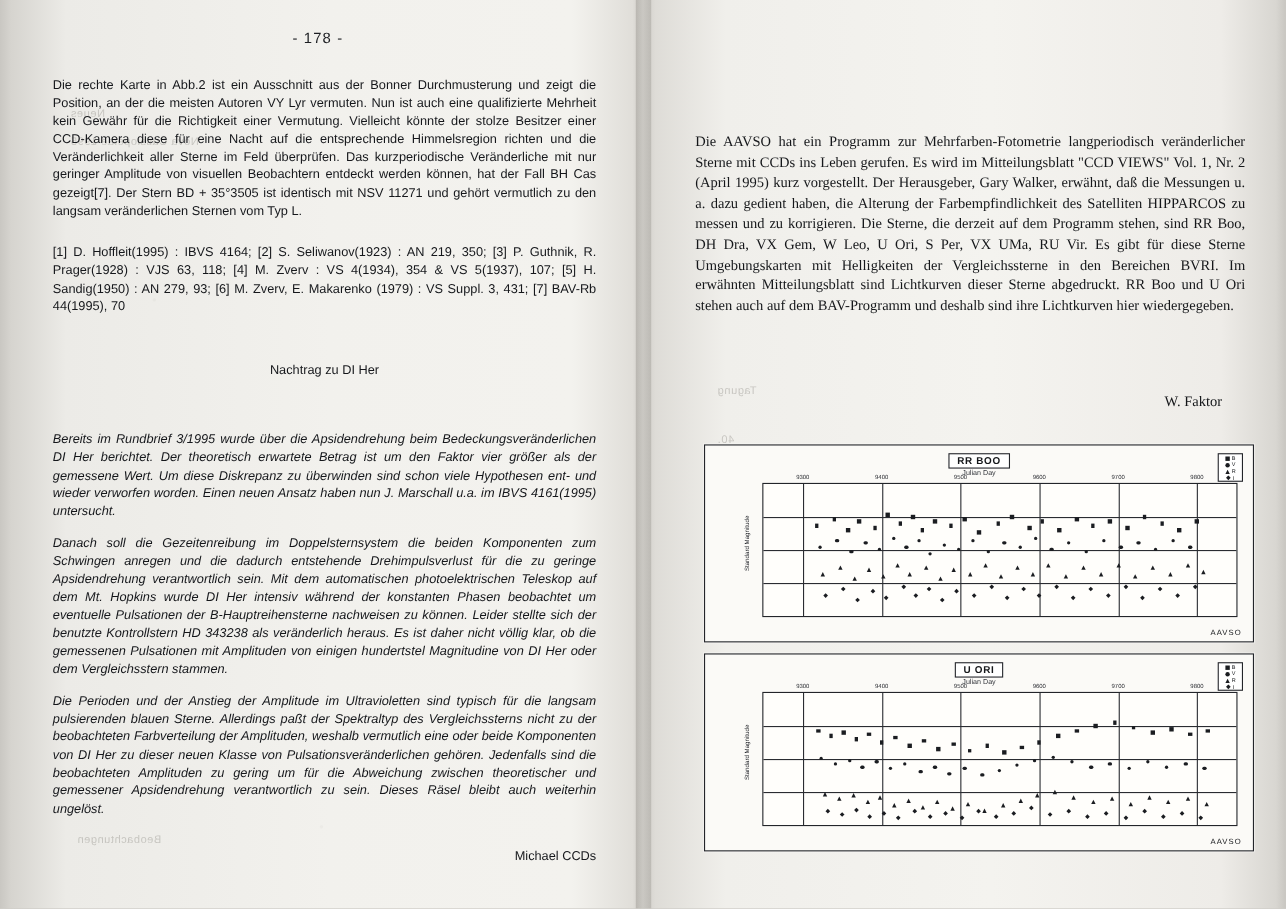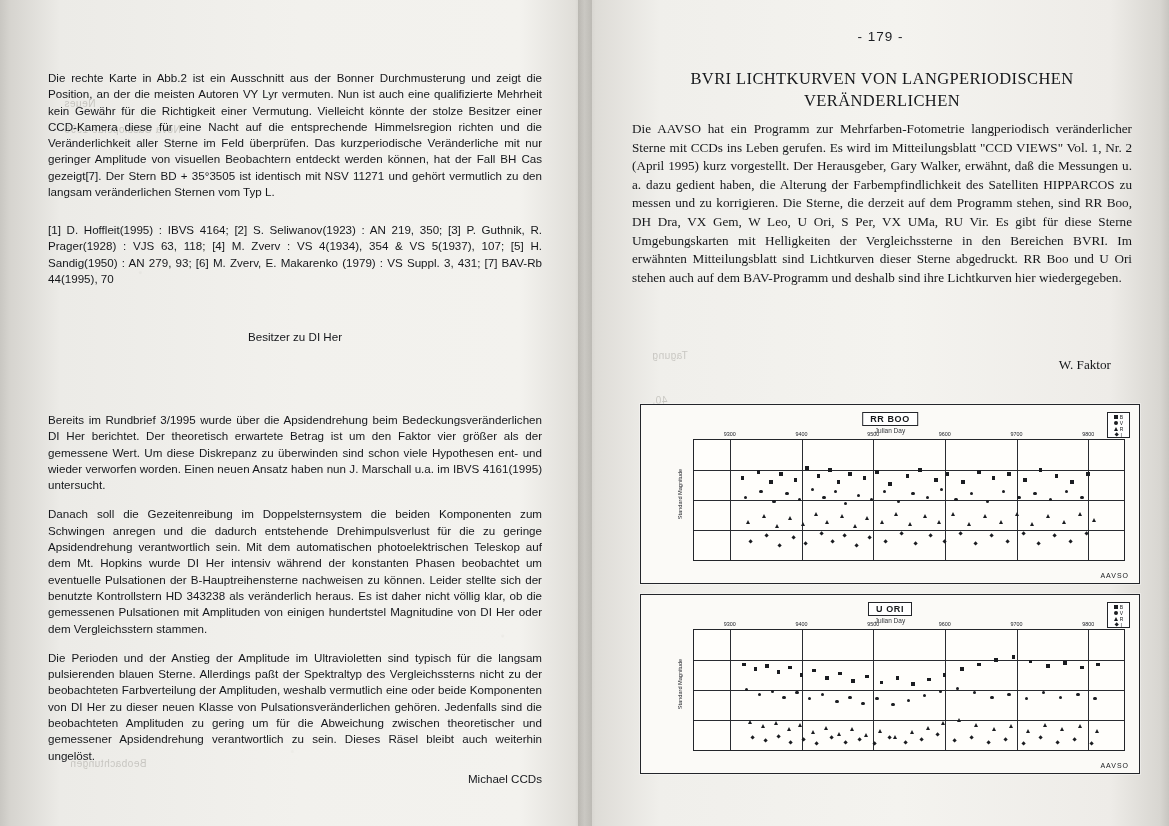--- a/index.html
+++ b/index.html
@@ -68,21 +68,21 @@
     text-align: justify;
     color: #15171b;
   }
   .lcol p { margin: 0 0 13px 0; }
   #l-para1 { top: 70px; }
   #l-refs  { top: 222px; }
   #l-subhead {
     position: absolute; left: 48px; width: 494px; top: 330px;
     text-align: center; font-size: 11.6px; color: #15171b;
   }
-  #l-body2 { top: 412px; }
+  #l-body2 { top: 392px; font-style: italic; }
   #l-sign {
     position: absolute; right: 36px; top: 772px;
     font-size: 11.6px; color: #15171b;
   }
 
   
   #right-page {
     position: absolute;
     left: 592px; top: 0; width: 577px; height: 826px;
     color: #141619;
@@ -234,51 +234,47 @@
 <div id="page">
   <div id="grain"></div>
   <div class="gutter"></div>
 
   <div id="left-page">
 
     <div class="ghost" style="left:64px; top:98px;">Neues</div>
     <div class="ghost" style="left:64px; top:124px;">Nova Cassiopeiae 1995</div>
     <div class="ghost" style="left:70px; top:758px;">Beobachtungen</div>
 
+    <div id="left-folio" class="folio">-  178  -</div>
 
     <div id="l-para1" class="lcol">
       <p>Die rechte Karte in Abb.2 ist ein Ausschnitt aus der Bonner Durchmusterung und zeigt die Position, an der die meisten Autoren VY Lyr vermuten. Nun ist auch eine qualifizierte Mehrheit kein Gewähr für die Richtigkeit einer Vermutung. Vielleicht könnte der stolze Besitzer einer CCD-Kamera diese für eine Nacht auf die entsprechende Himmelsregion richten und die Veränderlichkeit aller Sterne im Feld überprüfen. Das kurzperiodische Veränderliche mit nur geringer Amplitude von visuellen Beobachtern entdeckt werden können, hat der Fall BH Cas gezeigt[7]. Der Stern BD + 35°3505 ist identisch mit NSV 11271 und gehört vermutlich zu den langsam veränderlichen Sternen vom Typ L.</p>
     </div>
 
     <div id="l-refs" class="lcol">
       <p>[1] D. Hoffleit(1995) : IBVS 4164; [2] S. Seliwanov(1923) : AN 219, 350; [3] P. Guthnik, R. Prager(1928) : VJS 63, 118; [4] M. Zverv : VS 4(1934), 354 &amp; VS 5(1937), 107; [5] H. Sandig(1950) : AN 279, 93; [6] M. Zverv, E. Makarenko (1979) : VS Suppl. 3, 431; [7] BAV-Rb 44(1995), 70</p>
     </div>
 
-    <div id="l-subhead">Besitzer zu DI Her</div>
+    <div id="l-subhead">Nachtrag zu DI Her</div>
 
     <div id="l-body2" class="lcol">
       <p>Bereits im Rundbrief 3/1995 wurde über die Apsidendrehung beim Bedeckungsveränderlichen DI Her berichtet. Der theoretisch erwartete Betrag ist um den Faktor vier größer als der gemessene Wert. Um diese Diskrepanz zu überwinden sind schon viele Hypothesen ent- und wieder verworfen worden. Einen neuen Ansatz haben nun J. Marschall u.a. im IBVS 4161(1995) untersucht.</p>
       <p>Danach soll die Gezeitenreibung im Doppelsternsystem die beiden Komponenten zum Schwingen anregen und die dadurch entstehende Drehimpulsverlust für die zu geringe Apsidendrehung verantwortlich sein. Mit dem automatischen photoelektrischen Teleskop auf dem Mt. Hopkins wurde DI Her intensiv während der konstanten Phasen beobachtet um eventuelle Pulsationen der B-Hauptreihensterne nachweisen zu können. Leider stellte sich der benutzte Kontrollstern HD 343238 als veränderlich heraus. Es ist daher nicht völlig klar, ob die gemessenen Pulsationen mit Amplituden von einigen hundertstel Magnitudine von DI Her oder dem Vergleichsstern stammen.</p>
       <p>Die Perioden und der Anstieg der Amplitude im Ultravioletten sind typisch für die langsam pulsierenden blauen Sterne. Allerdings paßt der Spektraltyp des Vergleichssterns nicht zu der beobachteten Farbverteilung der Amplituden, weshalb vermutlich eine oder beide Komponenten von DI Her zu dieser neuen Klasse von Pulsationsveränderlichen gehören. Jedenfalls sind die beobachteten Amplituden zu gering um für die Abweichung zwischen theoretischer und gemessener Apsidendrehung verantwortlich zu sein. Dieses Räsel bleibt auch weiterhin ungelöst.</p>
     </div>
 
     <div id="l-sign">Michael CCDs</div>
   </div>
 
   <div id="right-page">
 
     <div class="ghost" style="left:60px; top:350px;">Tagung</div>
     <div class="ghost" style="left:60px; top:395px;">40.</div>
 
-    <div id="right-folio" class="folio">-  179  -</div>
-
-    <div id="r-title">
-      <div>BVRI LICHTKURVEN VON LANGPERIODISCHEN</div>
-      <div>VERÄNDERLICHEN</div>
-    </div>
+
 
     <div id="r-para1" class="rcol">
       <p>Die AAVSO hat ein Programm zur Mehrfarben-Fotometrie langperiodisch veränderlicher Sterne mit CCDs ins Leben gerufen. Es wird im Mitteilungsblatt "CCD VIEWS" Vol. 1, Nr. 2 (April 1995) kurz vorgestellt. Der Herausgeber, Gary Walker, erwähnt, daß die Messungen u. a. dazu gedient haben, die Alterung der Farbempfindlichkeit des Satelliten HIPPARCOS zu messen und zu korrigieren. Die Sterne, die derzeit auf dem Programm stehen, sind RR Boo, DH Dra, VX Gem, W Leo, U Ori, S Per, VX UMa, RU Vir. Es gibt für diese Sterne Umgebungskarten mit Helligkeiten der Vergleichssterne in den Bereichen BVRI. Im erwähnten Mitteilungsblatt sind Lichtkurven dieser Sterne abgedruckt. RR Boo und U Ori stehen auch auf dem BAV-Programm und deshalb sind ihre Lichtkurven hier wiedergegeben.</p>
     </div>
 
 
     <div id="r-author">W. Faktor</div>
   </div>
 
   <div class="chart-box" id="chart1">

